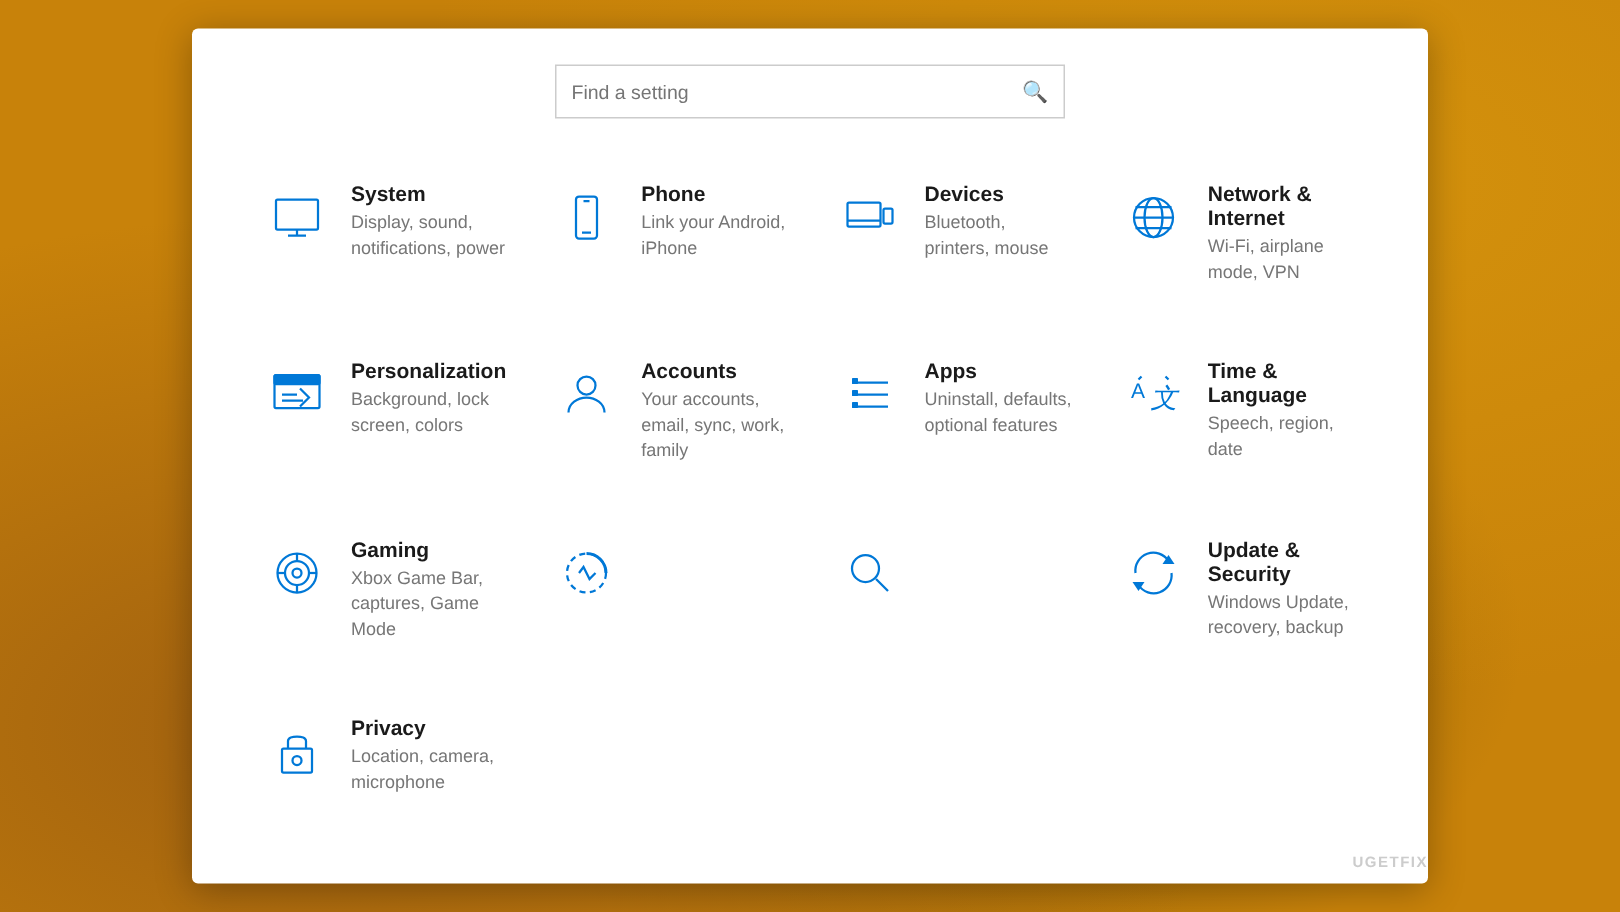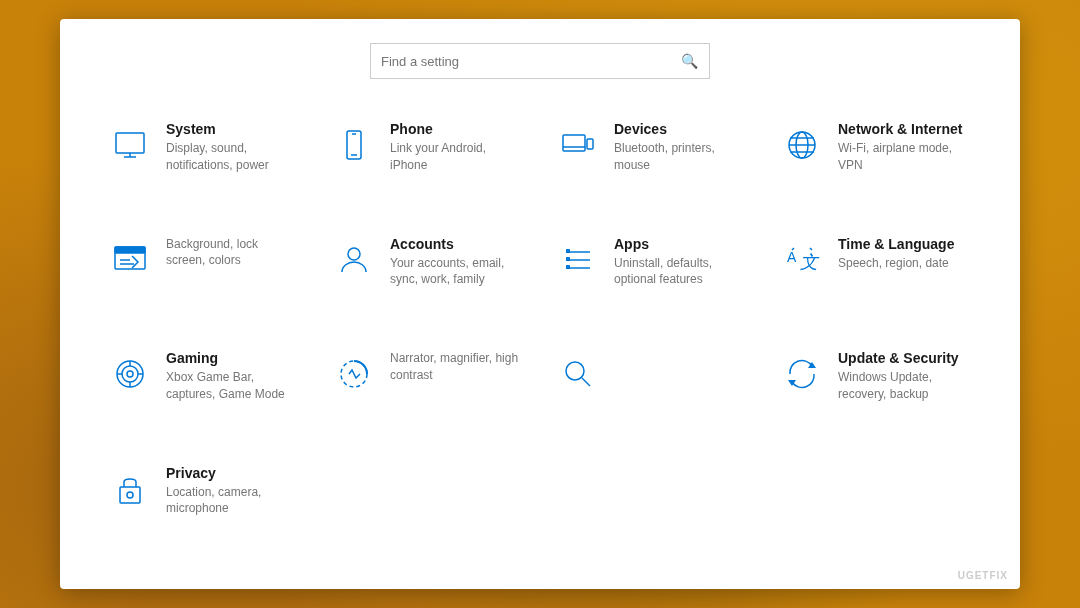--- a/index.html
+++ b/index.html
@@ -14,21 +14,21 @@
         radial-gradient(ellipse at 80% 20%, #d4920c 0%, transparent 50%),
         radial-gradient(ellipse at 60% 70%, #8b5e08 0%, transparent 40%);
       display: flex;
       align-items: center;
       justify-content: center;
       font-family: 'Segoe UI', Arial, sans-serif;
     }
 
     .settings-window {
       background: #ffffff;
-      width: 960px;
+      width: 824px;
       height: 570px;
       border-radius: 4px;
       box-shadow: 0 4px 24px rgba(0,0,0,0.3);
       display: flex;
       flex-direction: column;
       padding: 24px 32px 24px 32px;
       position: relative;
     }
 
     .search-bar-container {
@@ -111,21 +111,21 @@
     .settings-desc {
       font-size: 12px;
       color: #767676;
       line-height: 1.4;
       max-width: 200px;
     }
 
     .watermark {
       position: absolute;
       bottom: 8px;
-      right: 12px;
+      right: 0;
       font-size: 10px;
       color: #ccc;
       font-weight: bold;
       letter-spacing: 1px;
     }
   </style>
 </head>
 <body>
 
 <div class="settings-window">
@@ -196,20 +196,21 @@
     <div class="settings-icon">
       <svg viewBox="0 0 36 36" fill="none" stroke="#0078d7" stroke-width="1.5">
       <rect x="3" y="5" width="30" height="22" rx="1"></rect>
       <rect x="3" y="5" width="30" height="6" rx="1" fill="#0078d7" stroke="#0078d7"></rect>
       <line x1="8" y1="18" x2="18" y2="18"></line>
       <line x1="8" y1="22" x2="22" y2="22"></line>
       <path d="M20 14 L26 20 L20 26" stroke="#0078d7" stroke-width="1.5" fill="none"></path>
     </svg>
     </div>
     <div class="settings-text">
+      <span class="settings-title">Personalization</span>
       <span class="settings-desc">Background, lock screen, colors</span>
     </div>
   </div>
       <div class="settings-item">
     <div class="settings-icon">
       <svg viewBox="0 0 36 36" fill="none" stroke="#0078d7" stroke-width="1.5">
       <circle cx="18" cy="12" r="6"></circle>
       <path d="M6 30 C6 24 12 20 18 20 C24 20 30 24 30 30"></path>
     </svg>
     </div>
@@ -266,21 +267,20 @@
   </div>
       <div class="settings-item">
     <div class="settings-icon">
       <svg viewBox="0 0 36 36" fill="none" stroke="#0078d7" stroke-width="1.5">
       <circle cx="18" cy="18" r="13" stroke-dasharray="4,3"></circle>
       <path d="M18 5 A13 13 0 0 1 31 18" stroke="#0078d7" stroke-width="2" fill="none"></path>
       <path d="M13 18 L16 14 L20 22 L24 18" fill="none"></path>
     </svg>
     </div>
     <div class="settings-text">
-      <span class="settings-desc">Narrator, magnifier, high contrast</span>
     </div>
   </div>
       <div class="settings-item">
     <div class="settings-icon">
       <svg viewBox="0 0 36 36" fill="none" stroke="#0078d7" stroke-width="1.5">
       <circle cx="15" cy="15" r="9"></circle>
       <line x1="22" y1="22" x2="30" y2="30"></line>
     </svg>
     </div>
   </div>

